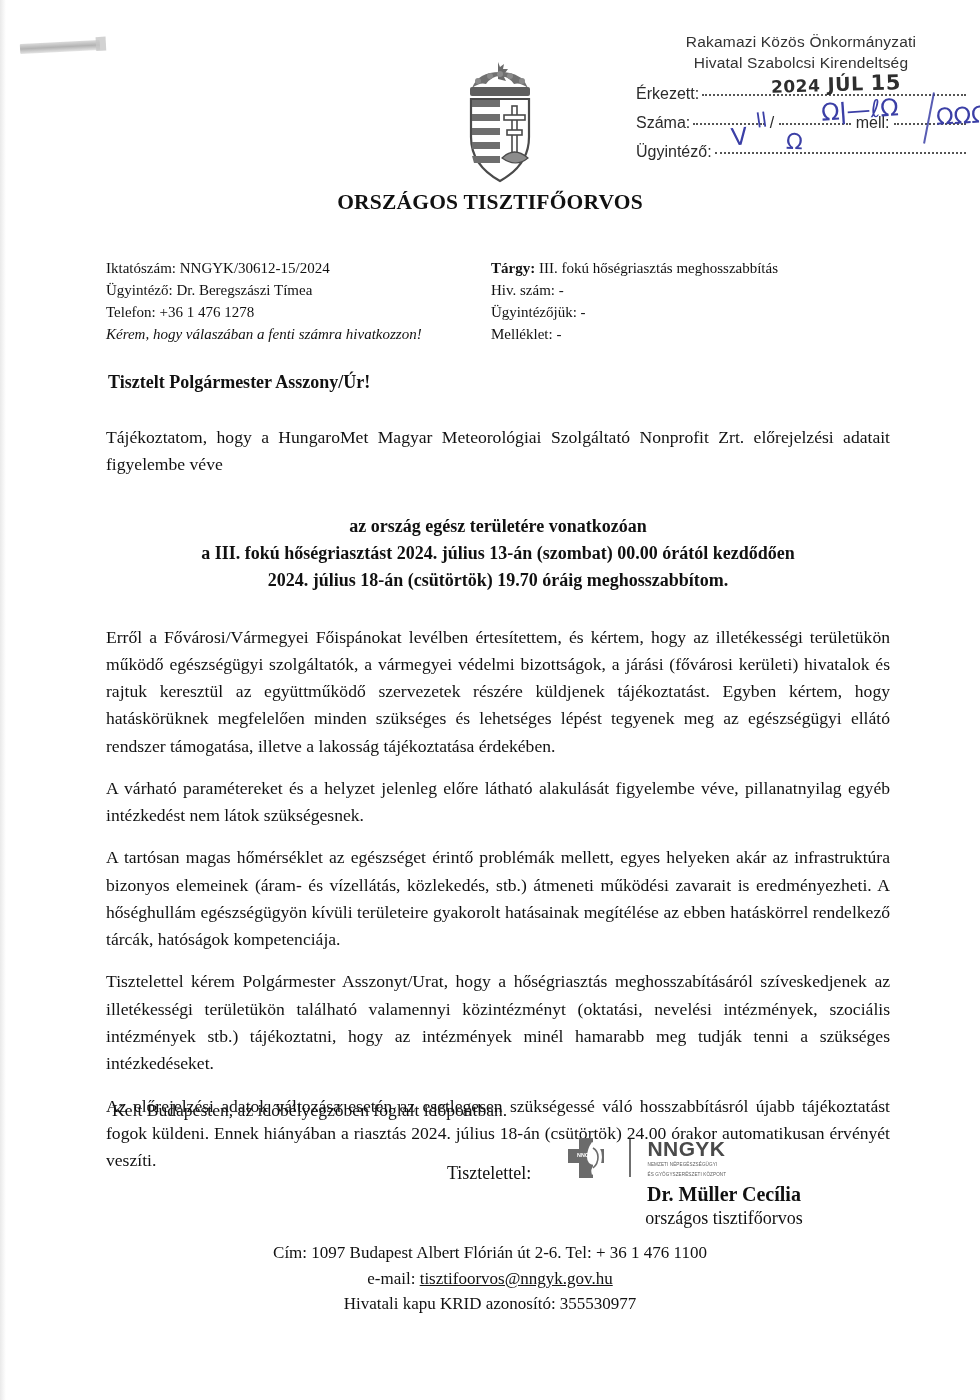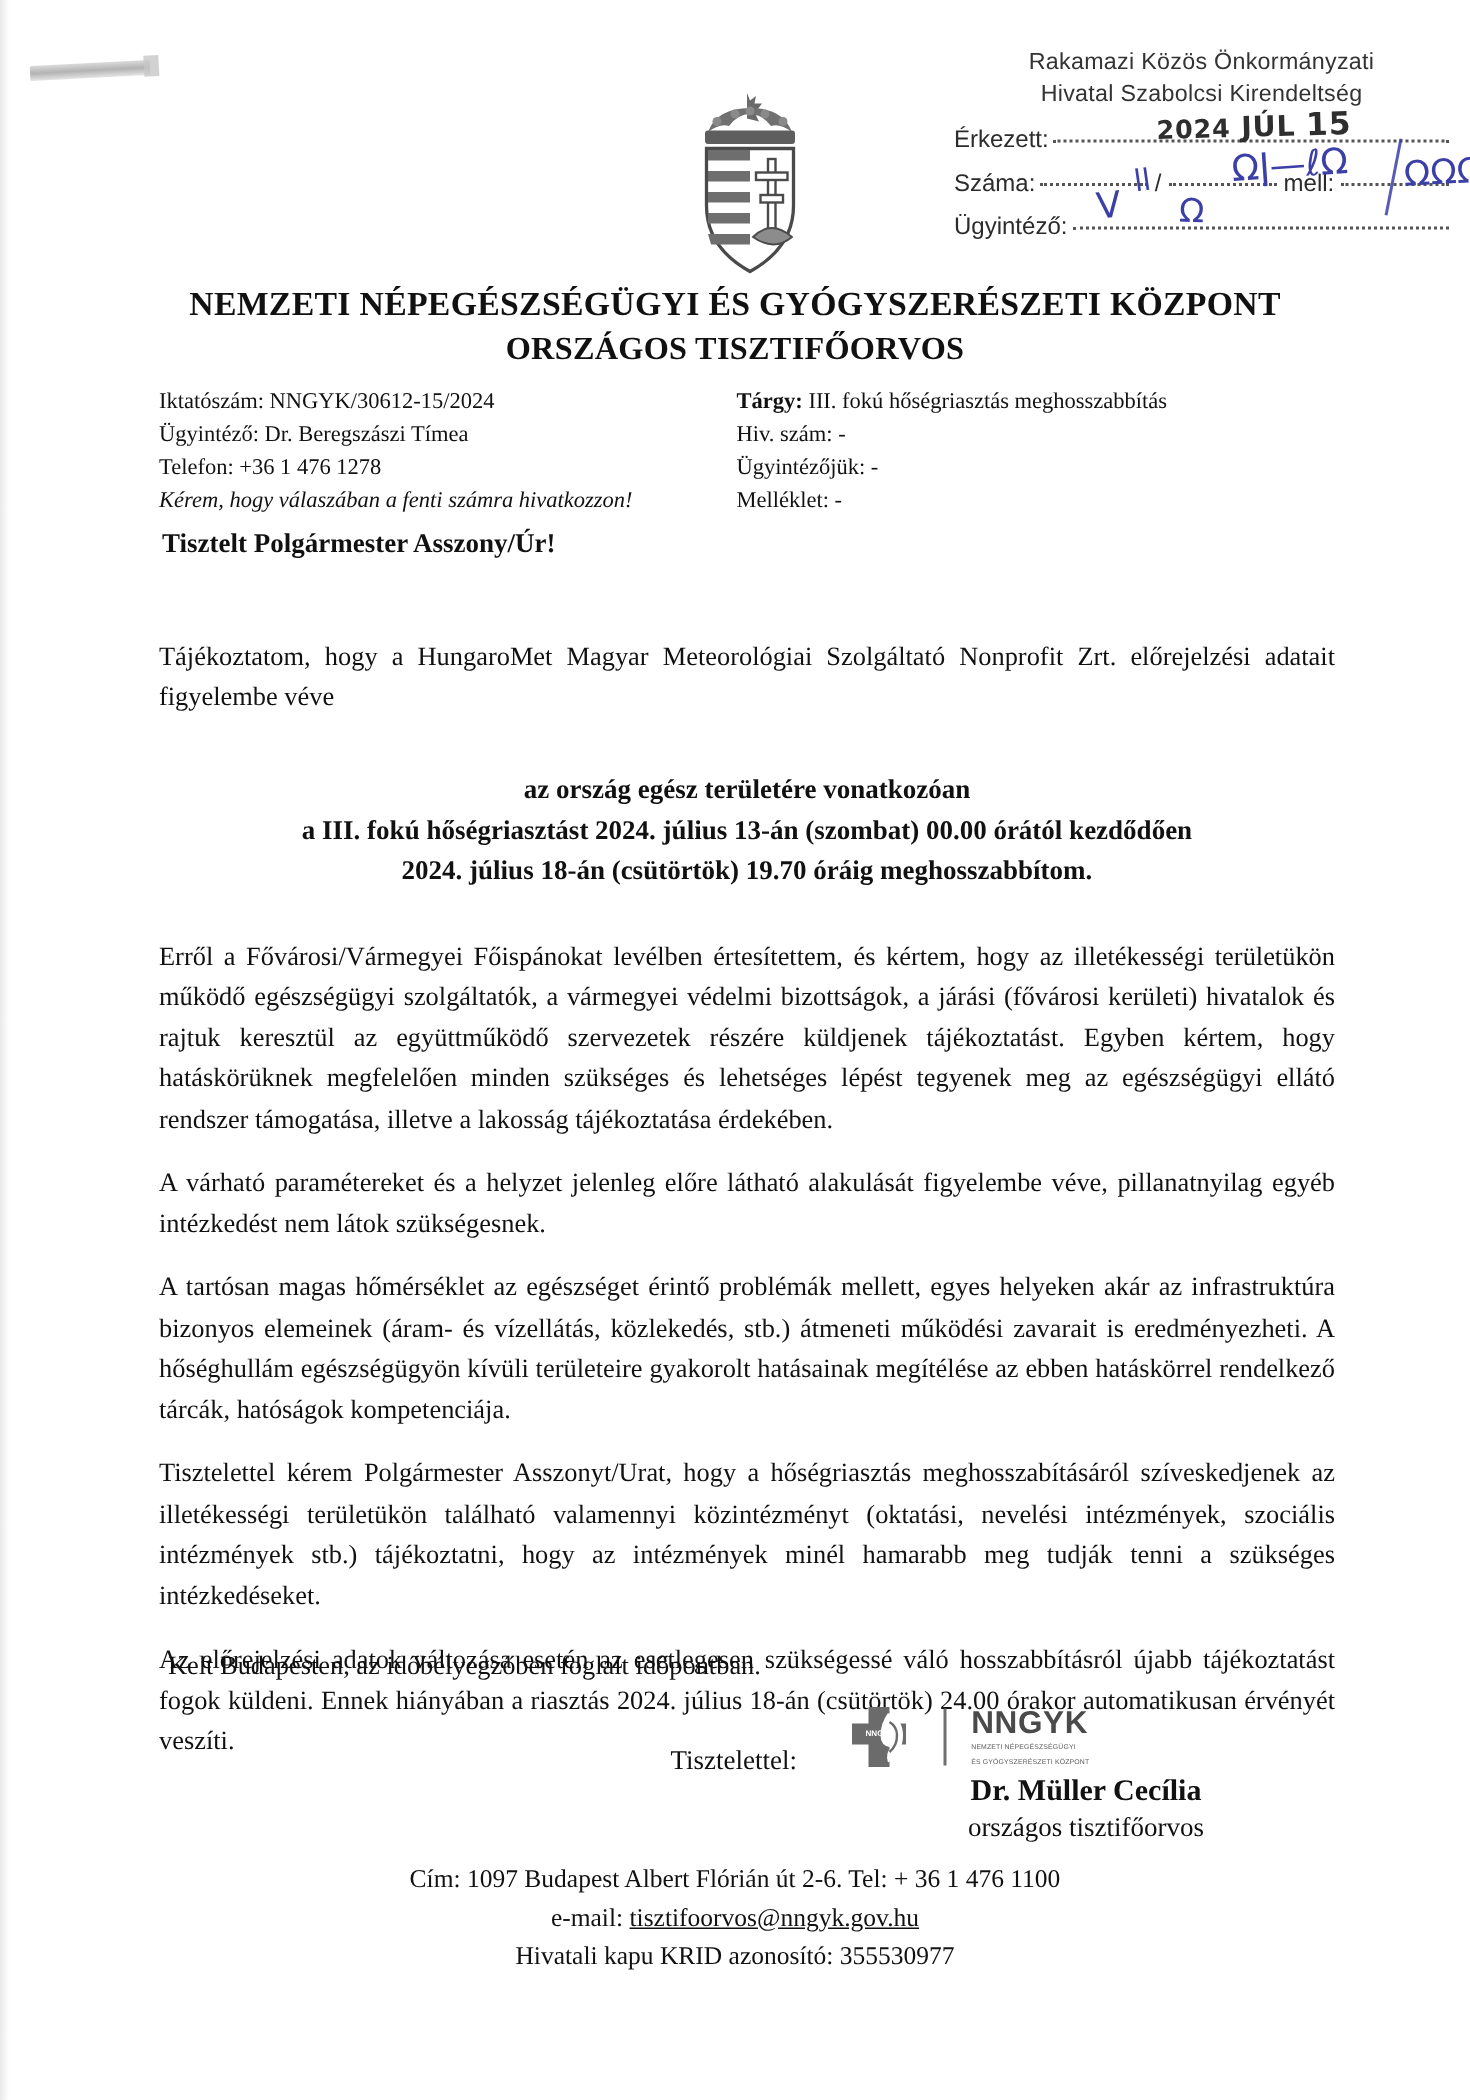--- a/index.html
+++ b/index.html
@@ -94,21 +94,21 @@
     position:absolute;top:258px;left:106px;width:790px;
     display:flex;font-size:15px;line-height:1.46;
   }
   .meta-left{width:385px;}
   .meta-right{width:405px;}
   .meta em{font-style:italic;}
   .meta b{font-weight:bold;}
 
   
   .salutation{
-    position:absolute;left:108px;top:352px;
+    position:absolute;left:108px;top:372px;
     font-weight:bold;font-size:18px;text-align:right;
   }
 
   
   .body-text{
     position:absolute;left:106px;top:424px;width:784px;
     font-size:17.6px;line-height:1.55;text-align:justify;
   }
   .body-text p{margin:0 0 15px 0;}
   .body-text b{font-weight:normal;margin-top:25px;}
@@ -237,21 +237,20 @@
       <g fill="#ffffff" stroke="#4a4a4a" stroke-width="1.6">
         <rect x="50" y="48" width="5" height="48"></rect>
         <rect x="42" y="57" width="21" height="5"></rect>
         <rect x="45" y="72" width="15" height="5"></rect>
       </g>
       <path d="M40 100 q12 -12 26 0 q-12 10 -26 0 z" fill="#8c8c8c" stroke="#4a4a4a" stroke-width="1.2"></path>
     </svg>
   </div>
 
   <div class="org-title">
-    <div>NEMZETI NÉPEGÉSZSÉGÜGYI ÉS GYÓGYSZERÉSZETI KÖZPONT</div>
     <div class="l2">ORSZÁGOS TISZTIFŐORVOS</div>
   </div>
 
   <div class="meta">
     <div class="meta-left">
       <div>Iktatószám: NNGYK/30612-15/2024</div>
       <div>Ügyintéző: Dr. Beregszászi Tímea</div>
       <div>Telefon: +36 1 476 1278</div>
       <div><em>Kérem, hogy válaszában a fenti számra hivatkozzon!</em></div>
     </div>

